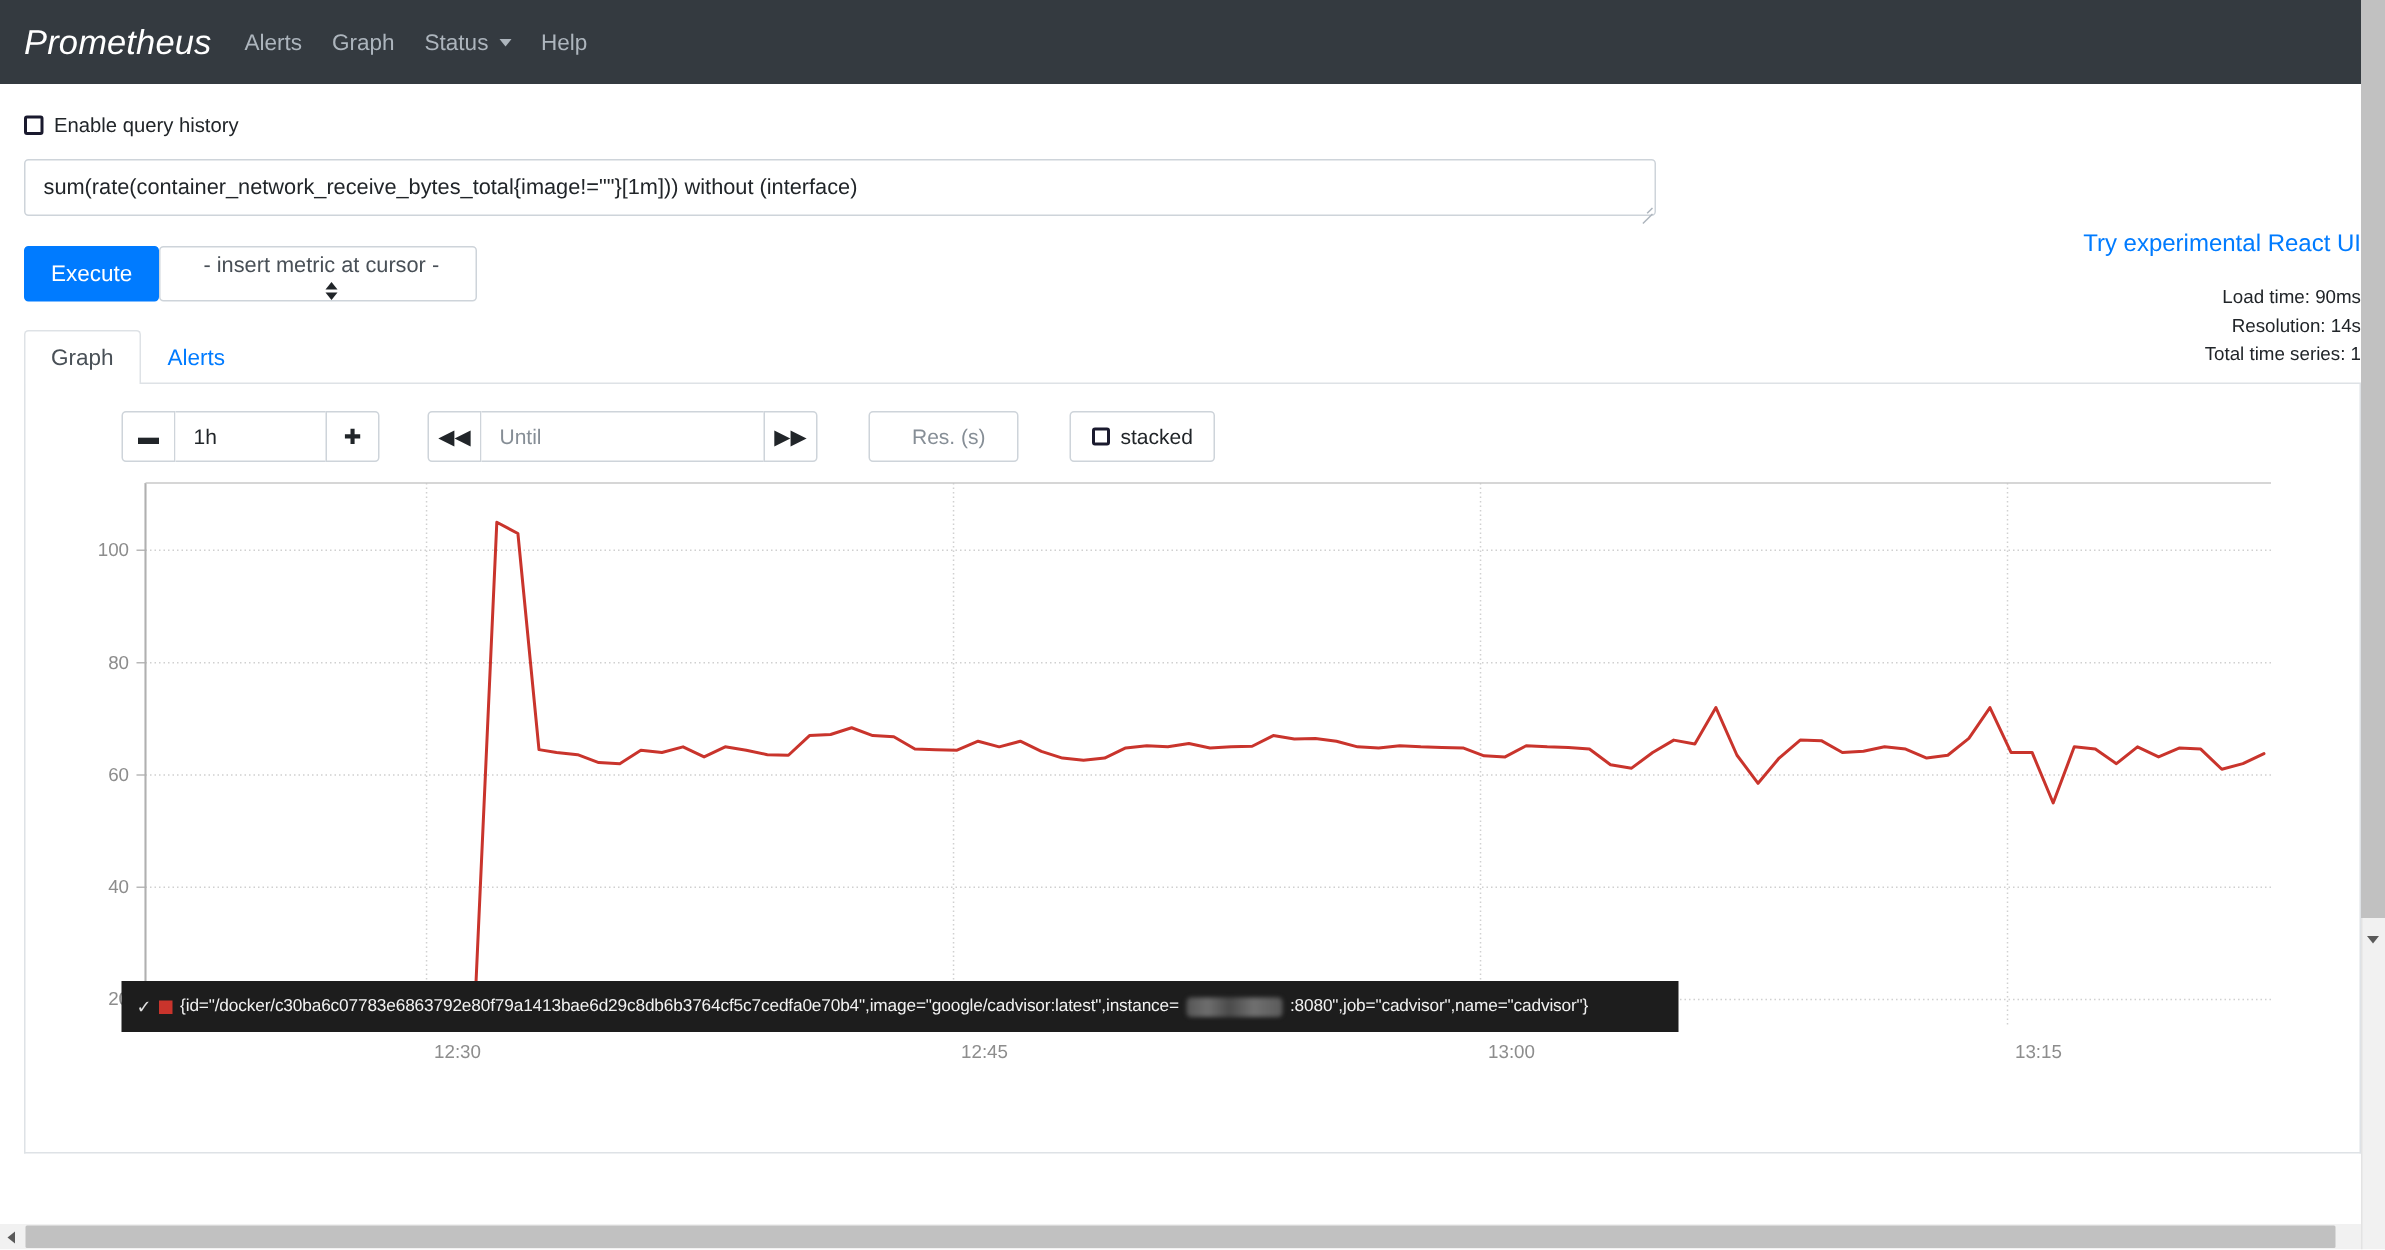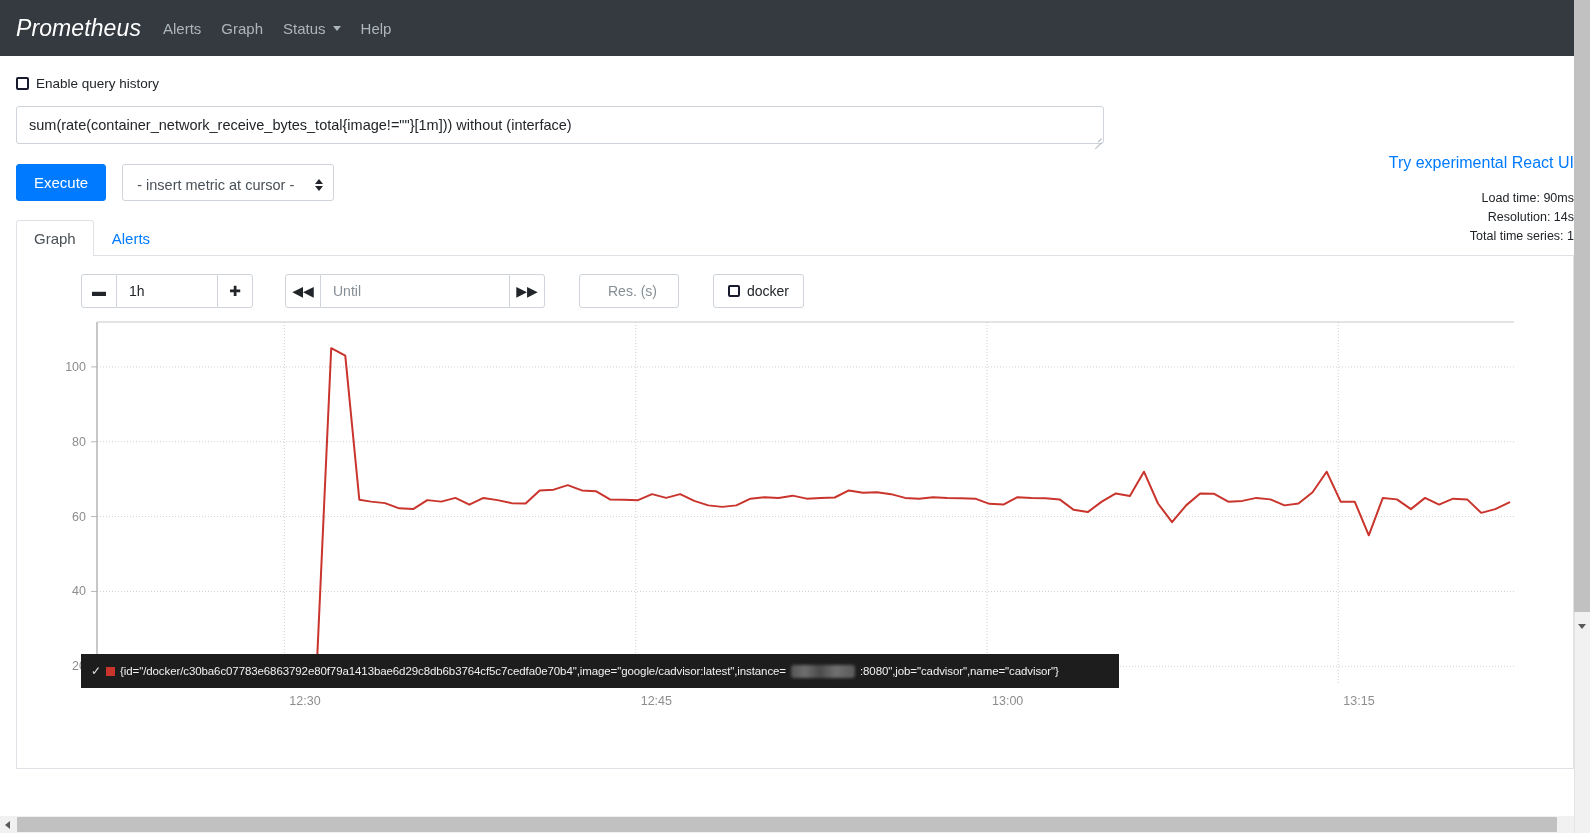--- a/index.html
+++ b/index.html
@@ -120,33 +120,33 @@
     color:#fff;
     border:1px solid #007bff;
     padding:9px 17px;
     font-size:15px;
     border-radius:3px;
     cursor:pointer;
     font-family:"Liberation Sans", sans-serif;
     text-align:center;
   }
   .metric-select {
-    margin-left:16px;
     border:1px solid #ced4da;
     border-radius:3px;
     height:37px;
     min-width:212px;
     display:flex;
     align-items:center;
     justify-content:space-between;
     padding:4px 10px 0 14px;
     font-size:14.5px;
     color:#495057;
     background:#fff;
     cursor:pointer;
+    flex-direction:column;
   }
   .spinner-arrows {
     display:flex; flex-direction:column; gap:2px; margin-left:14px;
   }
   .ar-up { width:0;height:0;border-left:4px solid transparent;border-right:4px solid transparent;border-bottom:5px solid #212529; }
   .ar-dn { width:0;height:0;border-left:4px solid transparent;border-right:4px solid transparent;border-top:5px solid #212529; }
 
   
   .tabs {
     display:flex;
@@ -367,21 +367,21 @@
       <div class="grp grp-until">
         <div class="ctl sq r-left">◀◀</div>
         <div class="ctl until-box">Until</div>
         <div class="ctl sq r-right">▶▶</div>
       </div>
 
       <div class="ctl res-box">Res. (s)</div>
 
       <div class="ctl stacked-box">
         <span class="cb-sm"></span>
-        <span>docker</span>
+        <span>stacked</span>
       </div>
     </div>
 
     <div class="chart-area">
       <svg class="chart-svg" id="chart" width="1500" height="390" viewBox="0 0 1500 390">
           <line x1="80" y1="348.2886597938144" x2="1497" y2="348.2886597938144" stroke="#d0d0d0" stroke-width="1" stroke-dasharray="1,2"></line>
           <line x1="74" y1="348.2886597938144" x2="80" y2="348.2886597938144" stroke="#b8b8b8" stroke-width="1"></line>
           <text x="69" y="352.2886597938144" text-anchor="end" font-size="12.5" fill="#8d8d8d" font-family="&quot;Liberation Sans&quot;, sans-serif">20</text>
           <line x1="80" y1="273.4432989690722" x2="1497" y2="273.4432989690722" stroke="#d0d0d0" stroke-width="1" stroke-dasharray="1,2"></line>
           <line x1="74" y1="273.4432989690722" x2="80" y2="273.4432989690722" stroke="#b8b8b8" stroke-width="1"></line>

